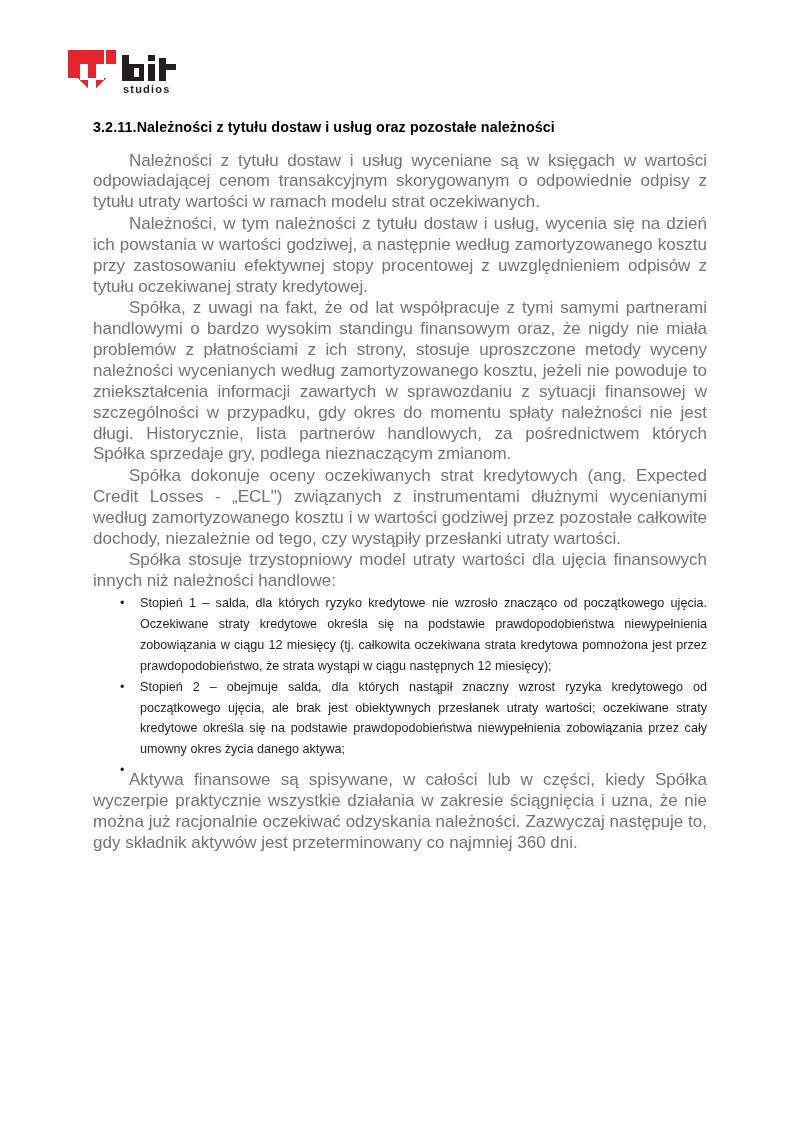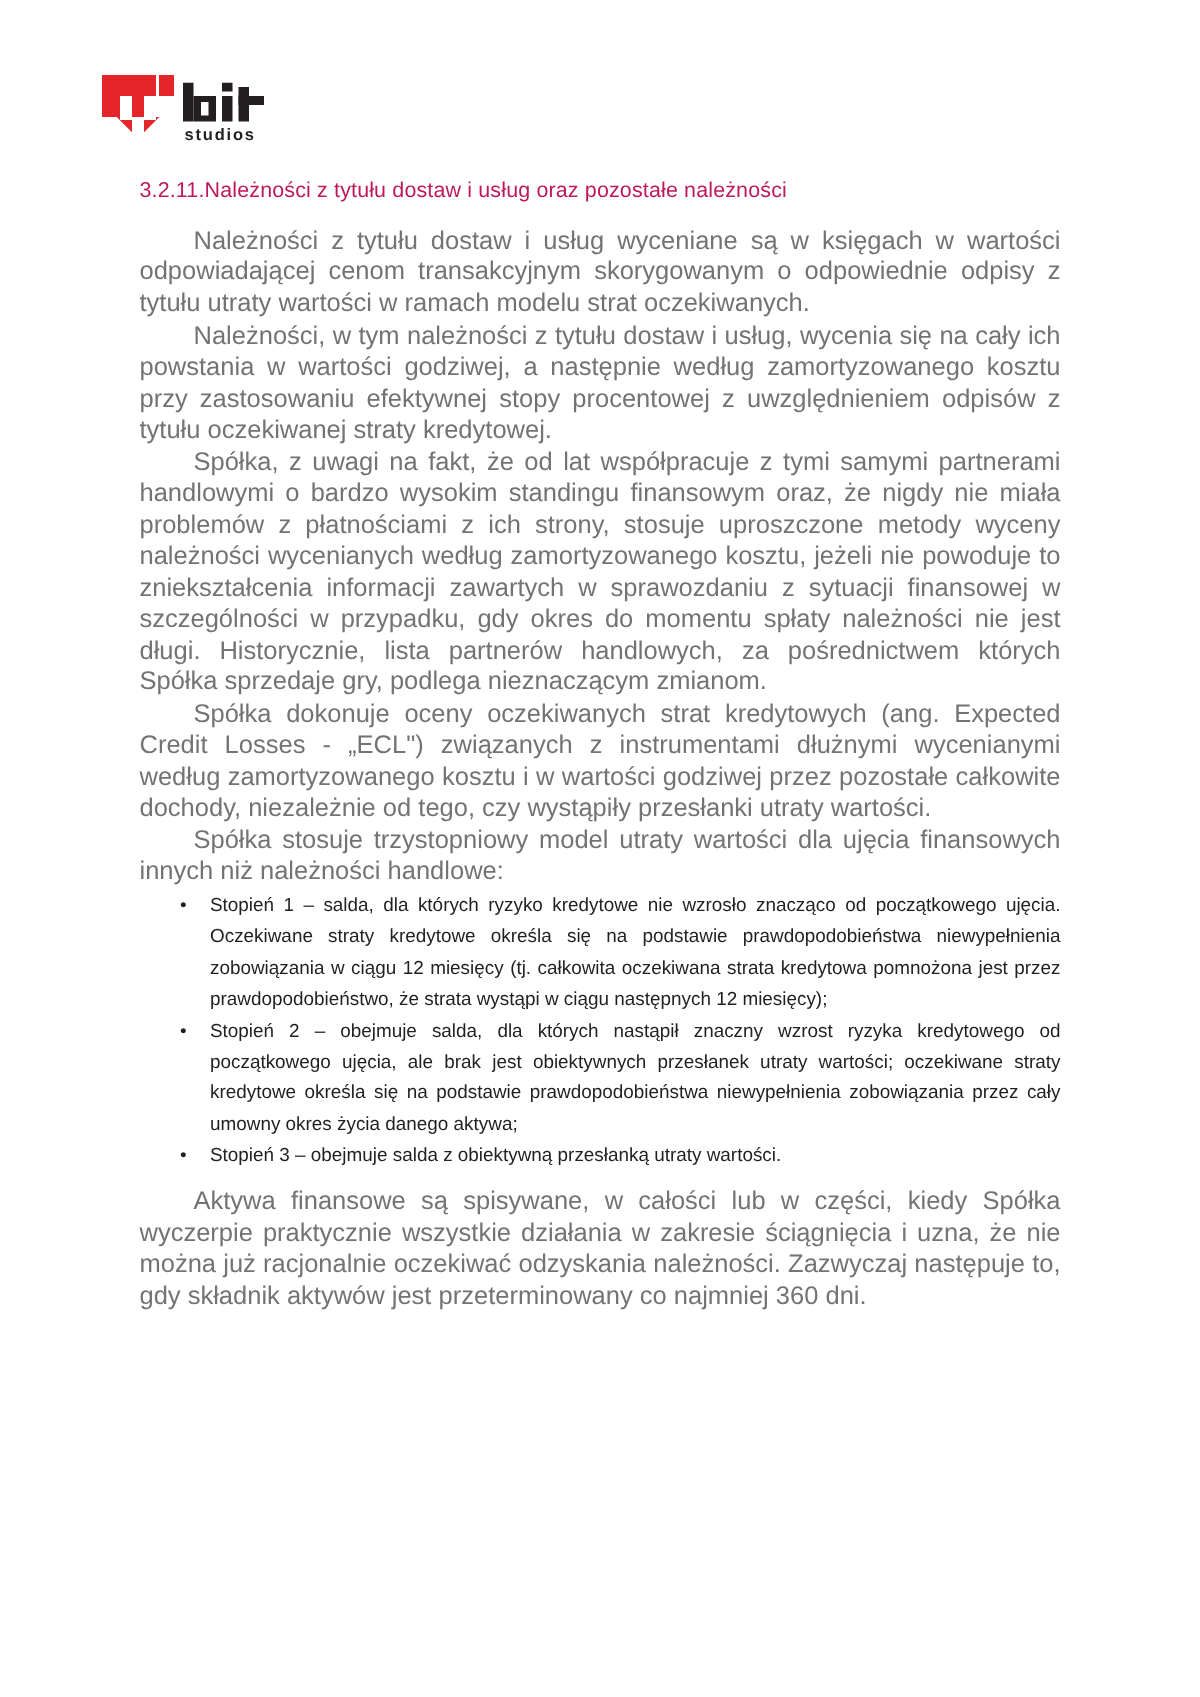--- a/index.html
+++ b/index.html
@@ -46,22 +46,22 @@
   .content {
     position: absolute;
     left: 93px;
     top: 118px;
     width: 614px;
   }
 
   h2.section-heading {
     margin: 0 0 14px 0;
     font-size: 14.3px;
-    font-weight: normal;
-    color: #be185d;
+    font-weight: bold;
+    color: #000000;
     letter-spacing: 0.1px;
     line-height: 1.3;
   }
   h2.section-heading .num {
     display: inline;
   }
 
   p.body-par {
     margin: 0 0 0.6px 0;
     font-size: 17px;
@@ -169,37 +169,36 @@
     </svg>
   </div>
 
   <div class="content">
 
     <h2 class="section-heading">
       <span class="num">3.2.11.</span><span>Należności z tytułu dostaw i usług oraz pozostałe należności</span>
     </h2>
 
     <p class="body-par">Należności z tytułu dostaw i usług wyceniane są w księgach w wartości odpowiadającej cenom transakcyjnym skorygowanym o odpowiednie odpisy z tytułu utraty wartości w ramach modelu strat oczekiwanych.</p>
-    <p class="body-par">Należności, w tym należności z tytułu dostaw i usług, wycenia się na cały ich powstania w wartości godziwej, a następnie według zamortyzowanego kosztu przy zastosowaniu efektywnej stopy procentowej z uwzględnieniem odpisów z tytułu oczekiwanej straty kredytowej.</p>
+    <p class="body-par">Należności, w tym należności z tytułu dostaw i usług, wycenia się na dzień ich powstania w wartości godziwej, a następnie według zamortyzowanego kosztu przy zastosowaniu efektywnej stopy procentowej z uwzględnieniem odpisów z tytułu oczekiwanej straty kredytowej.</p>
     <p class="body-par">Spółka, z uwagi na fakt, że od lat współpracuje z tymi samymi partnerami handlowymi o bardzo wysokim standingu finansowym oraz, że nigdy nie miała problemów z płatnościami z ich strony, stosuje uproszczone metody wyceny należności wycenianych według zamortyzowanego kosztu, jeżeli nie powoduje to zniekształcenia informacji zawartych w sprawozdaniu z sytuacji finansowej w szczególności w przypadku, gdy okres do momentu spłaty należności nie jest długi. Historycznie, lista partnerów handlowych, za pośrednictwem których Spółka sprzedaje gry, podlega nieznaczącym zmianom.</p>
     <p class="body-par">Spółka dokonuje oceny oczekiwanych strat kredytowych (ang. Expected Credit Losses - „ECL") związanych z instrumentami dłużnymi wycenianymi według zamortyzowanego kosztu i w wartości godziwej przez pozostałe całkowite dochody, niezależnie od tego, czy wystąpiły przesłanki utraty wartości.</p>
     <p class="body-par">Spółka stosuje trzystopniowy model utraty wartości dla ujęcia finansowych innych niż należności handlowe:</p>
 
     <ul class="stages">
       <li>
         <span class="bullet">•</span>
         <span>Stopień 1 – salda, dla których ryzyko kredytowe nie wzrosło znacząco od początkowego ujęcia. Oczekiwane straty kredytowe określa się na podstawie prawdopodobieństwa niewypełnienia zobowiązania w ciągu 12 miesięcy (tj. całkowita oczekiwana strata kredytowa pomnożona jest przez prawdopodobieństwo, że strata wystąpi w ciągu następnych 12 miesięcy);</span>
       </li>
       <li>
         <span class="bullet">•</span>
         <span>Stopień 2 – obejmuje salda, dla których nastąpił znaczny wzrost ryzyka kredytowego od początkowego ujęcia, ale brak jest obiektywnych przesłanek utraty wartości; oczekiwane straty kredytowe określa się na podstawie prawdopodobieństwa niewypełnienia zobowiązania przez cały umowny okres życia danego aktywa;</span>
       </li>
       <li>
         <span class="bullet">•</span>
-        <span>Stopień 3 – obejmuje salda z obiektywną przesłanką utraty wartości.</span>
       </li>
     </ul>
 
     <p class="body-par">Aktywa finansowe są spisywane, w całości lub w części, kiedy Spółka wyczerpie praktycznie wszystkie działania w zakresie ściągnięcia i uzna, że nie można już racjonalnie oczekiwać odzyskania należności. Zazwyczaj następuje to, gdy składnik aktywów jest przeterminowany co najmniej 360 dni.</p>
 
   </div>
 
   <div class="footer-rule"></div>
   <div class="footer-block"></div>
   <div class="footer-pageno">33</div>

